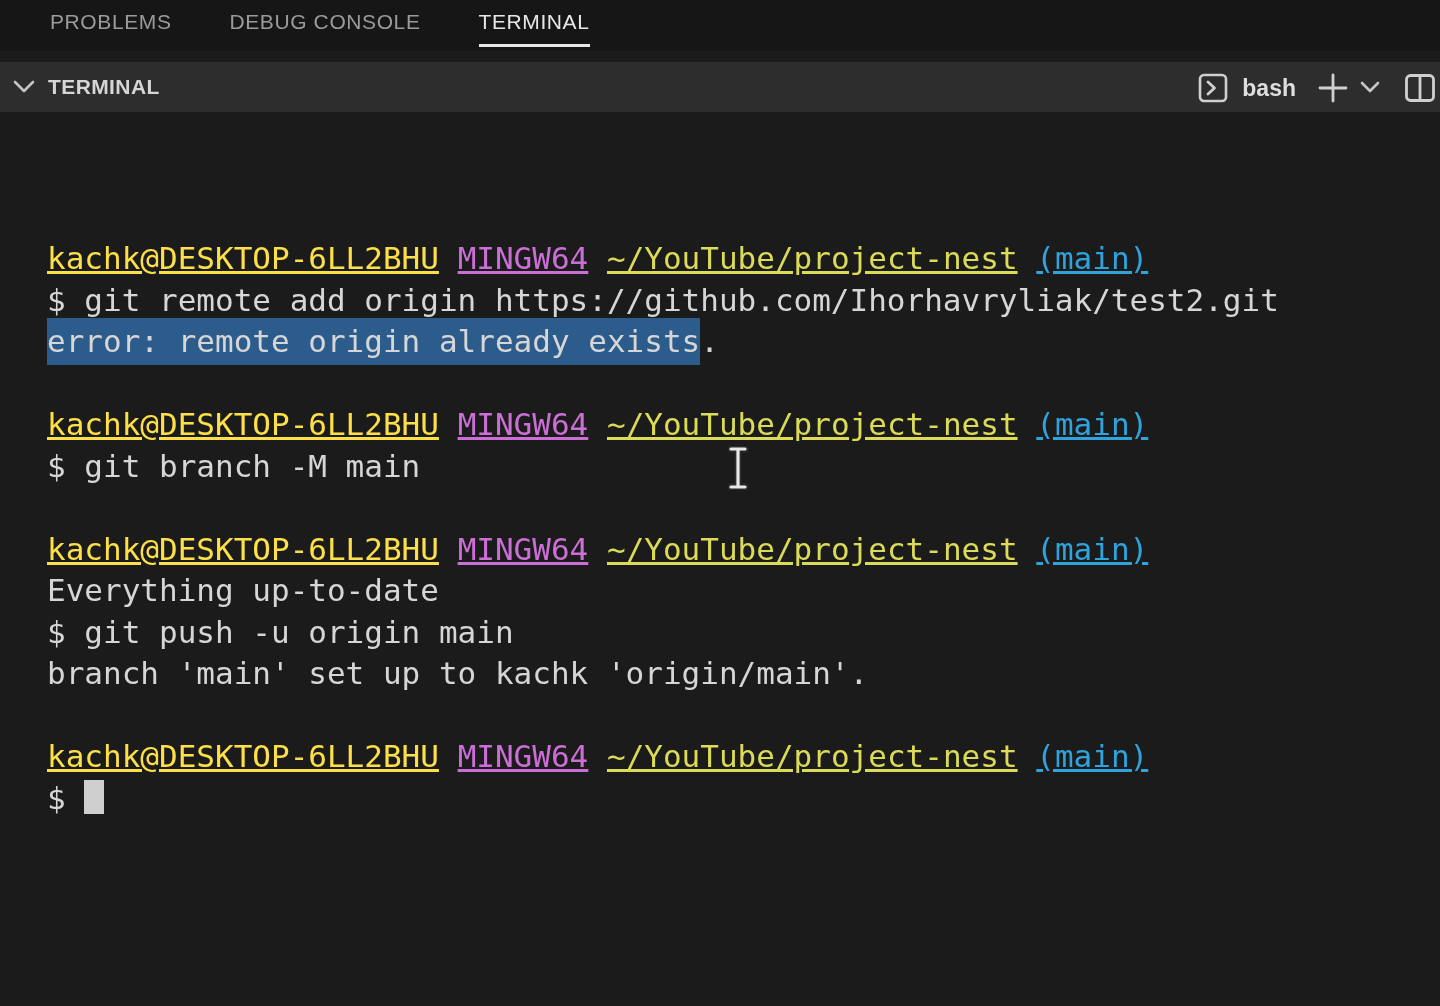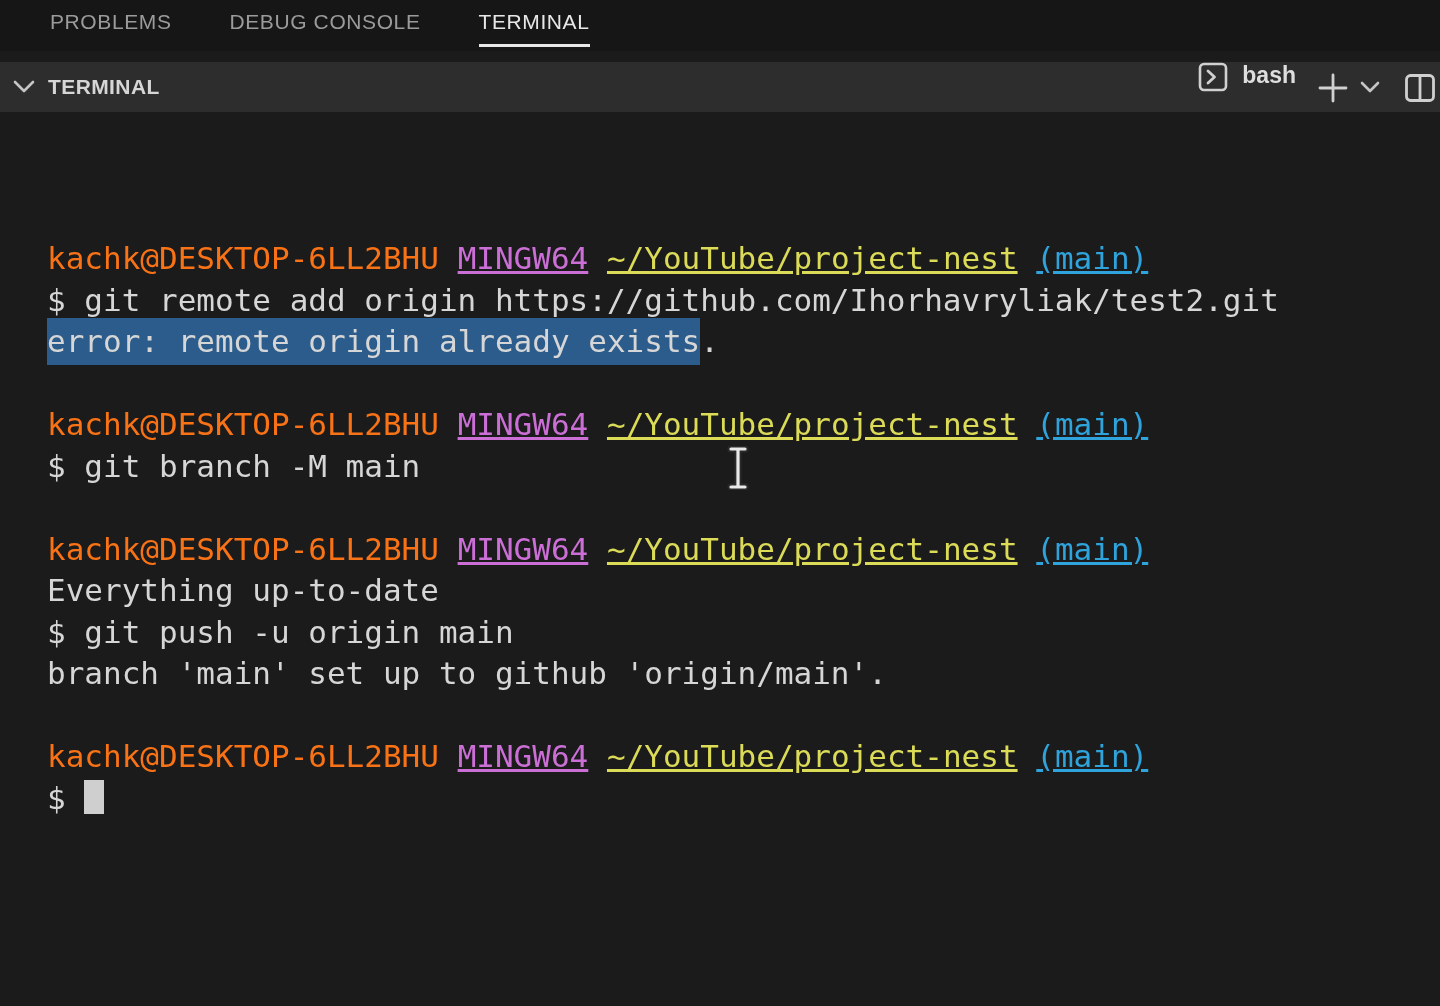--- a/index.html
+++ b/index.html
@@ -28,40 +28,40 @@
   .terminal-header {
     position: absolute; top: 62px; left: 0; right: 0; height: 50px;
     background: #2d2d2d;
     display: flex; align-items: center;
   }
   .th-left { display: flex; align-items: center; padding-left: 12px; }
   .th-collapse { width: 24px; height: 24px; margin-right: 12px; cursor: pointer; display: flex; align-items: center; justify-content: center; }
   .th-title {
     font-size: 21px; font-weight: bold; letter-spacing: 0.4px; color: #d6d6d6;
   }
-  .th-right { position: absolute; right: 4px; top: 0; height: 52px; display: flex; }
+  .th-right { position: absolute; right: 4px; top: 0; height: 52px; display: flex; align-items: center; }
   .th-shell-badge { width: 30px; height: 30px; display: flex; align-items: center; justify-content: center; }
   .th-shell-label { font-size: 23px; font-weight: bold; color: #dedede; margin-left: 14px; }
   .th-btn { display: flex; align-items: center; justify-content: center; cursor: pointer; }
   .th-plus { margin-left: 20px; }
   .th-profile { margin-left: 8px; }
   .th-split { margin-left: 22px; }
 
   
   .terminal-content {
     position: absolute; top: 112px; left: 0; right: 0; bottom: 0;
     background: #1b1b1b;
     padding: 126px 0 0 47px;
     font-family: "DejaVu Sans Mono", "Liberation Mono", monospace;
     font-size: 31px;
     color: #d6d6d6;
     cursor: text;
   }
   .tline { height: 41.5px; line-height: 41.5px; white-space: pre; }
-  .c-green   { color: #f97316; }
+  .c-green   { color: #fde047; text-decoration: underline; }
   .c-magenta { color: #cb6fd6; }
   .c-yellow  { color: #dbdb58; }
   .c-cyan    { color: #2fa3dc; }
   .sp { margin-left: 18.7px; text-decoration: underline; }
   .sel { background: #2b5c8c; padding: 5px 0 6px; text-align: right; }
   .block-cursor {
     display: inline-block; width: 20px; height: 34px;
     background: #cfcfcf; vertical-align: -5px; margin-left: 18.7px;
   }
 
@@ -117,21 +117,21 @@
   <div class="tline"><span class="c-green">kachk@DESKTOP-6LL2BHU</span><span class="c-magenta sp">MINGW64</span><span class="c-yellow sp">~/YouTube/project-nest</span><span class="c-cyan sp">(main)</span></div>
   <div class="tline"><span>$ git remote add origin https://github.com/Ihorhavryliak/test2.git</span></div>
   <div class="tline"><span class="sel">error: remote origin already exists</span><span>.</span></div>
   <div class="tline"></div>
   <div class="tline"><span class="c-green">kachk@DESKTOP-6LL2BHU</span><span class="c-magenta sp">MINGW64</span><span class="c-yellow sp">~/YouTube/project-nest</span><span class="c-cyan sp">(main)</span></div>
   <div class="tline"><span>$ git branch -M main</span></div>
   <div class="tline"></div>
   <div class="tline"><span class="c-green">kachk@DESKTOP-6LL2BHU</span><span class="c-magenta sp">MINGW64</span><span class="c-yellow sp">~/YouTube/project-nest</span><span class="c-cyan sp">(main)</span></div>
   <div class="tline"><span>Everything up-to-date</span></div>
   <div class="tline"><span>$ git push -u origin main</span></div>
-  <div class="tline"><span>branch 'main' set up to github 'origin/main'.</span></div>
+  <div class="tline"><span>branch 'main' set up to kachk 'origin/main'.</span></div>
   <div class="tline"></div>
   <div class="tline"><span class="c-green">kachk@DESKTOP-6LL2BHU</span><span class="c-magenta sp">MINGW64</span><span class="c-yellow sp">~/YouTube/project-nest</span><span class="c-cyan sp">(main)</span></div>
   <div class="tline"><span>$</span><span class="block-cursor"></span></div>
 </div>
 
 <div class="ibeam">
   <svg width="24" height="44" viewBox="0 0 24 44">
     <g fill="none" stroke="#2a2a2a" stroke-width="7" stroke-linecap="round">
       <path d="M5 3 H19 M12 3 V41 M5 41 H19"></path>
     </g>

